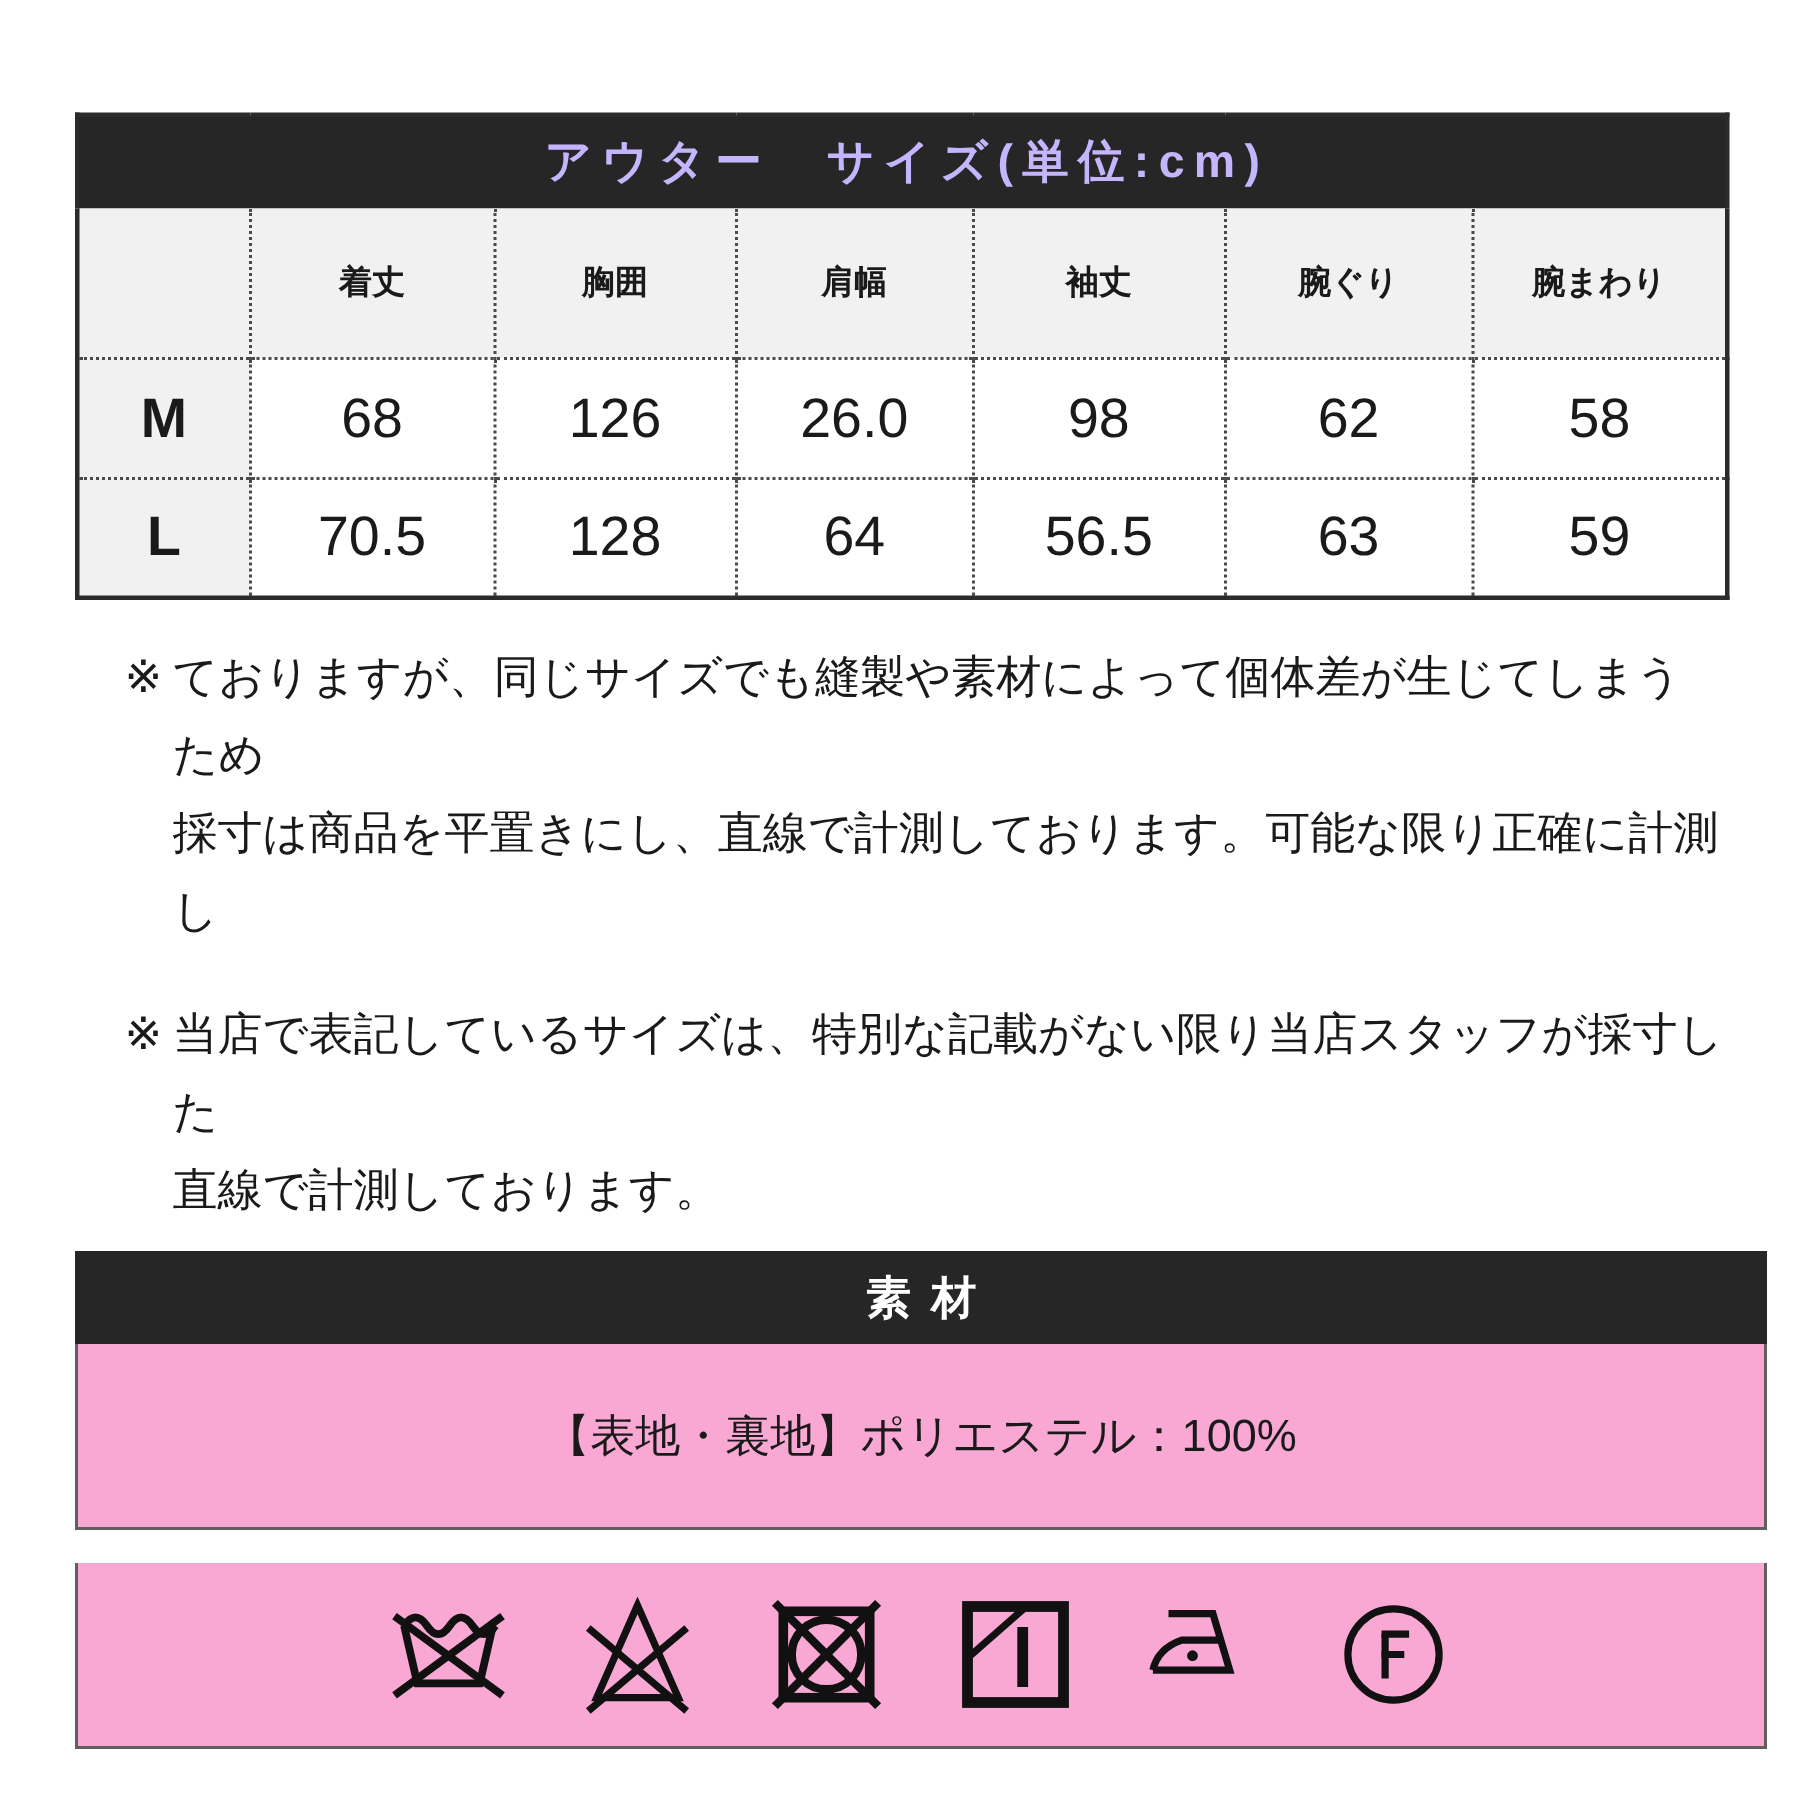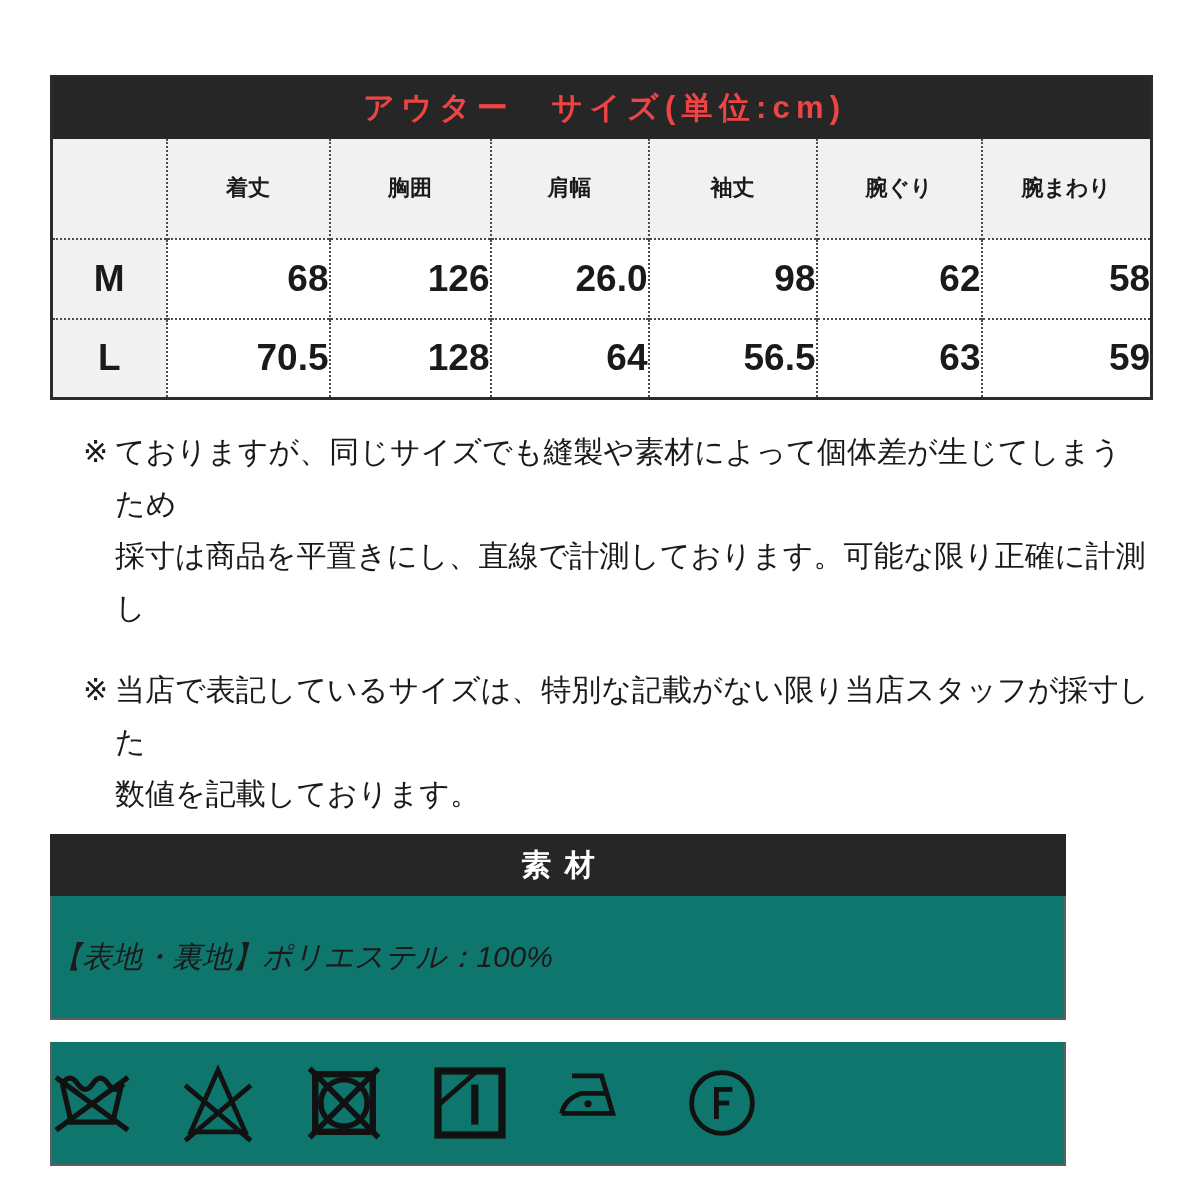--- a/index.html
+++ b/index.html
@@ -16,21 +16,21 @@
   table.size-table {
     width: 1100px;
     table-layout: fixed;
     border-collapse: collapse;
     margin-top: 75px;
     border: 3px solid #2b2b2b;
   }
   th.band {
     height: 62px;
     background: #262626;
-    color: #ef4444;
+    color: #c4b5fd;
     font-size: 31px;
     font-weight: bold;
     letter-spacing: 0.2em;
     text-indent: 0.2em;
     text-align: center;
     vertical-align: middle;
   }
   tr.head-row th {
     height: 100px;
     background: #f1f1f1;
@@ -43,58 +43,58 @@
     background: #f1f1f1;
     font-size: 37px;
     font-weight: bold;
     text-align: center;
     vertical-align: middle;
   }
   tr.data-row { height: 80px; }
   tr.data-row td {
     background: #ffffff;
     font-size: 37px;
-    font-weight: bold;
-    text-align: right;
+    font-weight: normal;
+    text-align: center;
     vertical-align: middle;
   }
   tr.head-row th + th,
   tr.data-row td { border-left: 2px dotted #4a4a4a; }
   tr.data-row th, tr.data-row td { border-top: 2px dotted #4a4a4a; }
 
   
   .notes { margin-top: 26px; padding-left: 33px; }
   .note {
     display: flex;
     font-size: 30px;
     line-height: 52px;
     color: #1a1a1a;
   }
   .note + .note { margin-top: 30px; }
   .note .marker { flex: none; width: 32px; }
   .note .note-lines { flex: 1; }
 
   
-  .panel { width: 1016px; }
+  .panel { width: 1128px; }
   .panel-header {
     height: 62px;
     background: #262626;
     color: #ffffff;
     font-size: 30px;
     font-weight: bold;
     display: flex; align-items: center; justify-content: center;
   }
   .panel-header .ls-wide { letter-spacing: 0.45em; text-indent: 0.45em; }
   .panel-header .ls-mid  { letter-spacing: 0.28em; text-indent: 0.28em; }
   .panel-body {
     height: 124px;
-    background: #0f766e;
+    background: #f9a8d4;
     border: 2px solid #5f5f5f;
     border-top: none;
-    display: flex; align-items: center; justify-content: flex-start; font-style: italic;
+    display: flex; align-items: center; justify-content: center;
   }
   .panel.material { margin-top: 14px; }
   .panel.material .panel-body { font-size: 30px; }
   .panel.laundry { margin-top: 22px; }
   .care-row { gap: 46px; }
   .care-row .care-icon { width: 80px; height: 80px; flex: none; }
   .care-row svg { width: 80px; height: 80px; display: block; }
   .care-row svg .s { fill: none; stroke: #111111; }
 </style>
 </head>
@@ -153,21 +153,21 @@
       <span class="marker">※</span>
       <div class="note-lines">
         <div>ておりますが、同じサイズでも縫製や素材によって個体差が生じてしまうため</div>
         <div>採寸は商品を平置きにし、直線で計測しております。可能な限り正確に計測し</div>
       </div>
     </div>
     <div class="note">
       <span class="marker">※</span>
       <div class="note-lines">
         <div>当店で表記しているサイズは、特別な記載がない限り当店スタッフが採寸した</div>
-        <div>数値を記載しております。</div>
+        <div>直線で計測しております。</div>
       </div>
     </div>
   </div>
 
   <section class="panel material">
     <div class="panel-header">
       <span class="ls-wide">素材</span>
     </div>
     <div class="panel-body">
       <span>【表地・裏地】ポリエステル：100%</span>

